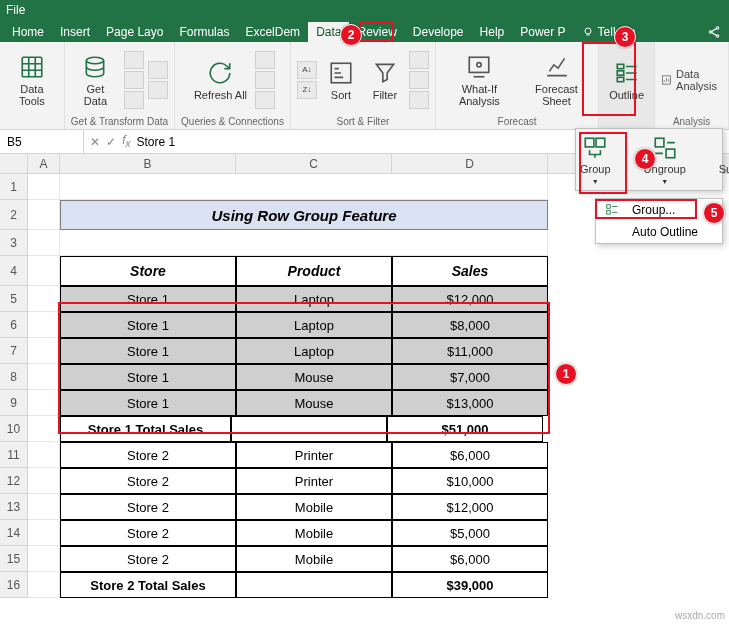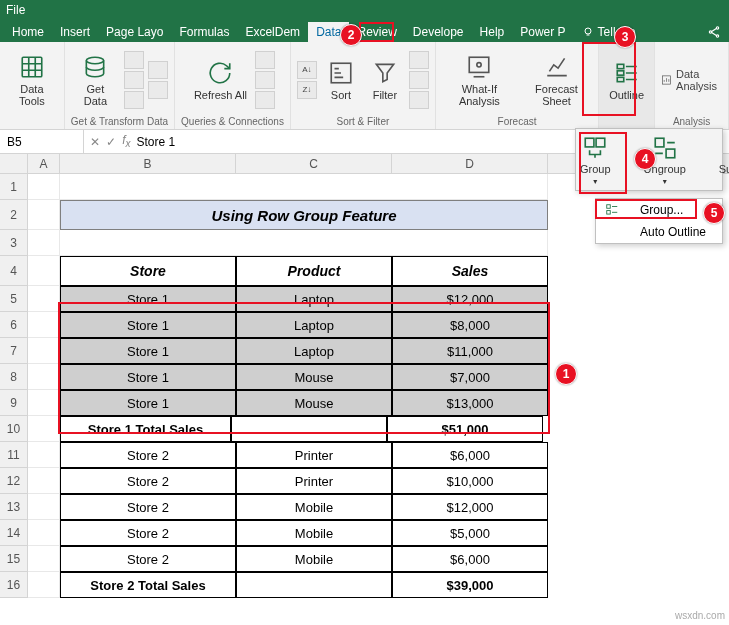--- a/index.html
+++ b/index.html
@@ -1,20 +1,20 @@
 <!DOCTYPE html>
 <html><head>
 <meta charset="utf-8">
 <style>
 * { box-sizing: border-box; margin: 0; padding: 0; font-family: 'Segoe UI', Tahoma, sans-serif; }
 body { background: #fff; width: 729px; height: 625px; overflow: hidden; position: relative; font-size: 12px; }
 .titlebar { background: #217346; height: 20px; display: flex; align-items: center; padding: 0 6px; color: #fff; gap: 12px; font-size: 12px; }
 .ribbon-tabs { background: #217346; height: 22px; display: flex; align-items: flex-end; color: #fff; padding-left: 4px; gap: 0; font-size: 12px; }
 .ribbon-tabs .tab { padding: 3px 8px; cursor: pointer; white-space: nowrap; }
-.ribbon-tabs .tab.active { background: #f3f3f3; color: #0369a1; }
+.ribbon-tabs .tab.active { background: #f3f3f3; color: #14532d; }
 .ribbon { background: #f3f3f3; height: 88px; border-bottom: 1px solid #d4d4d4; display: flex; align-items: stretch; font-size: 11px; color: #444; }
 .rib-group { display: flex; flex-direction: column; align-items: center; justify-content: space-between; padding: 4px 6px 2px; border-right: 1px solid #e1e1e1; }
 .rib-group .tools { display: flex; align-items: center; gap: 4px; flex: 1; }
 .rib-group .label { font-size: 10px; color: #666; padding-top: 2px; white-space: nowrap; }
 .big-btn { display: flex; flex-direction: column; align-items: center; justify-content: center; gap: 2px; padding: 2px 4px; cursor: pointer; min-width: 40px; }
 .big-btn .ico { width: 28px; height: 28px; display: flex; align-items: center; justify-content: center; }
 .big-btn .cap { font-size: 11px; text-align: center; line-height: 1.1; color: #333; }
 .small-col { display: flex; flex-direction: column; gap: 2px; }
 .small-btn { width: 20px; height: 18px; background: #eaeaea; border: 1px solid #d0d0d0; cursor: pointer; }
 .namebox-row { height: 24px; display: flex; align-items: center; border-bottom: 1px solid #d4d4d4; background: #fff; }
@@ -36,21 +36,21 @@
 .td { background: #fff; justify-content: center; border: 1px solid #000; }
 .td.sel { background: #cfcfcf; }
 .td.total { font-weight: bold; }
 .step-badge { position: absolute; width: 22px; height: 22px; border-radius: 50%; background: #e81123; color: #fff; display: flex; align-items: center; justify-content: center; font-weight: bold; font-size: 12px; border: 1px solid #fff; box-shadow: 0 0 2px rgba(0,0,0,0.4); z-index: 50; }
 .red-box { position: absolute; border: 2px solid #e81123; z-index: 40; pointer-events: none; }
 .outline-pop { position: absolute; right: 6px; top: 128px; width: 148px; background: #f3f3f3; border: 1px solid #c0c0c0; box-shadow: 2px 2px 6px rgba(0,0,0,0.2); z-index: 30; }
 .outline-pop .row1 { display: flex; justify-content: space-between; padding: 6px 4px 4px; gap: 33px; }
 .outline-pop .pop-btn { display: flex; flex-direction: column; align-items: center; gap: 2px; cursor: pointer; font-size: 11px; color: #333; }
 .outline-pop .pop-btn .ico { width: 26px; height: 26px; }
 .group-menu { position: absolute; right: 6px; top: 198px; width: 128px; background: #fff; border: 1px solid #c0c0c0; box-shadow: 2px 2px 6px rgba(0,0,0,0.2); z-index: 35; font-size: 12px; }
-.group-menu .mi { display: flex; align-items: center; gap: 20px; padding: 4px 8px; cursor: pointer; }
+.group-menu .mi { display: flex; align-items: center; gap: 12px; padding: 4px 8px; cursor: pointer; }
 .watermark { position: absolute; right: 4px; bottom: 4px; font-size: 10px; color: #aaa; }
 svg { display: block; }
 </style>
 </head>
 <body>
 
 <div class="titlebar">
   <span>File</span>
 </div>
 

